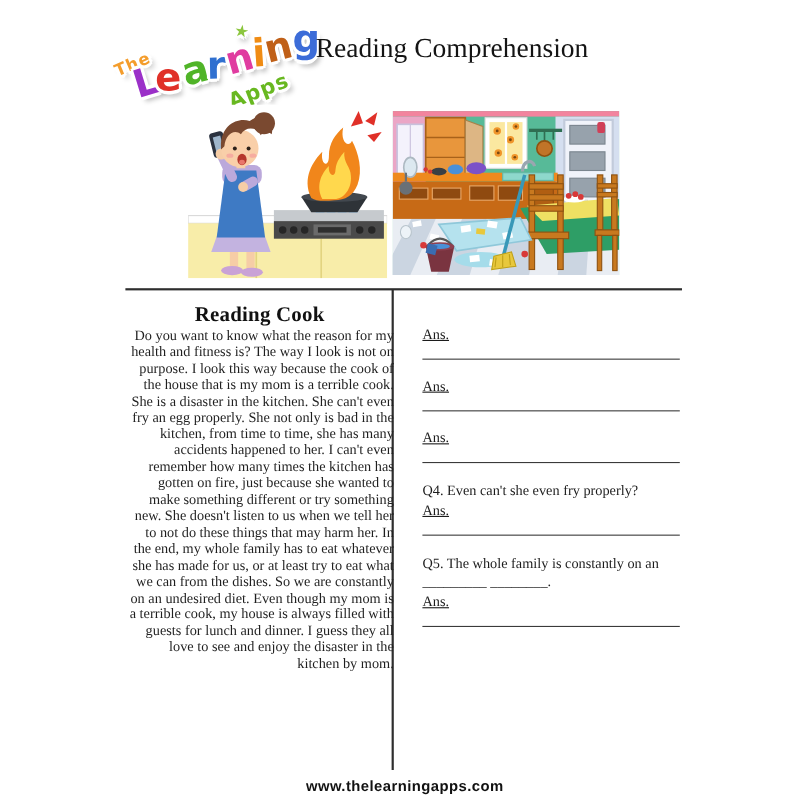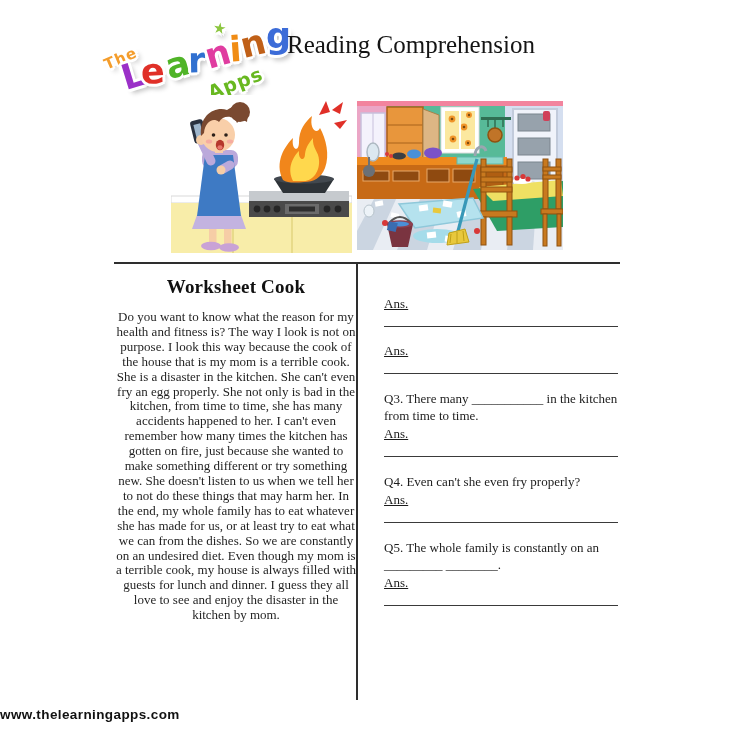--- a/index.html
+++ b/index.html
@@ -35,31 +35,31 @@
   .illus-right { position:absolute; left:357px; top:101px; width:206px; height:149px; }
   .illus-left svg, .illus-right svg { width:100%; height:100%; display:block; }
 
   
   .hr-main { position:absolute; left:114px; top:262px; width:506px; height:2px; background:#2e2e2e; }
   .vr-main { position:absolute; left:356px; top:263px; width:2px; height:437px; background:#2e2e2e; }
 
   
   .passage { position:absolute; left:114px; top:276px; width:244px; }
   .passage h2 { font-size:19px; text-align:center; font-weight:bold; color:#111; letter-spacing:.2px; }
-  .passage p { margin-top:12px; font-size:13px; line-height:14.9px; color:#1f1f1f; text-align:center; }
+  .passage p { font-size:13px; line-height:14.9px; color:#1f1f1f; text-align:right; }
 
   
   .questions { position:absolute; left:384px; top:294px; width:237px; }
   .qblock { margin-bottom:16px; }
   .q-text { font-size:13px; line-height:17px; color:#1c1c1c; }
   .ans { font-size:13px; margin-top:2px; color:#1c1c1c;text-decoration:underline; }
   .ans-line { margin-top:7px; border-bottom:1.4px solid #3a3a3a; height:8px; width:234px; cursor:text; }
 
   
-  .footer { position:absolute; left:0; top:707px; width:736px; 
+  .footer { position:absolute; left:0; top:707px; width:736px; text-align:center;
             font-family:"Liberation Sans", sans-serif; font-weight:bold; font-size:13.5px;
             letter-spacing:.4px; color:#111; }
 </style>
 </head>
 <body>
 
 <div class="page">
 
   <div class="logo">
     <div class="logo-the outl" style="color: rgb(244, 157, 44);">The</div>
@@ -295,38 +295,37 @@
         <ellipse cx="43" cy="123" rx="9" ry="2.4" fill="#4A90D8"></ellipse>
         <rect x="31" y="121" width="9" height="9" fill="#3A6CB0" transform="rotate(14 35 125)"></rect>
       </g>
     </svg>
   </div>
 
   <div class="hr-main"></div>
   <div class="vr-main"></div>
 
   <div class="passage">
-    <h2>Worksheet Cook</h2>
+    <h2>Reading Cook</h2>
     <p>Do you want to know what the reason for my health and fitness is? The way I look is not on purpose. I look this way because the cook of the house that is my mom is a terrible cook. She is a disaster in the kitchen. She can't even fry an egg properly. She not only is bad in the kitchen, from time to time, she has many accidents happened to her. I can't even remember how many times the kitchen has gotten on fire, just because she wanted to make something different or try something new. She doesn't listen to us when we tell her to not do these things that may harm her. In the end, my whole family has to eat whatever she has made for us, or at least try to eat what we can from the dishes. So we are constantly on an undesired diet. Even though my mom is a terrible cook, my house is always filled with guests for lunch and dinner. I guess they all love to see and enjoy the disaster in the kitchen by mom.</p>
   </div>
 
   <div class="questions">
 
     <div class="qblock">
       <div class="ans">Ans.</div>
       <div class="ans-line"></div>
     </div>
 
     <div class="qblock">
       <div class="ans">Ans.</div>
       <div class="ans-line"></div>
     </div>
 
     <div class="qblock">
-      <div class="q-text"><span>Q3.</span> <span>There many ___________ in the kitchen from time to time.</span></div>
       <div class="ans">Ans.</div>
       <div class="ans-line"></div>
     </div>
 
     <div class="qblock">
       <div class="q-text"><span>Q4.</span> <span>Even can't she even fry properly?</span></div>
       <div class="ans">Ans.</div>
       <div class="ans-line"></div>
     </div>
 

